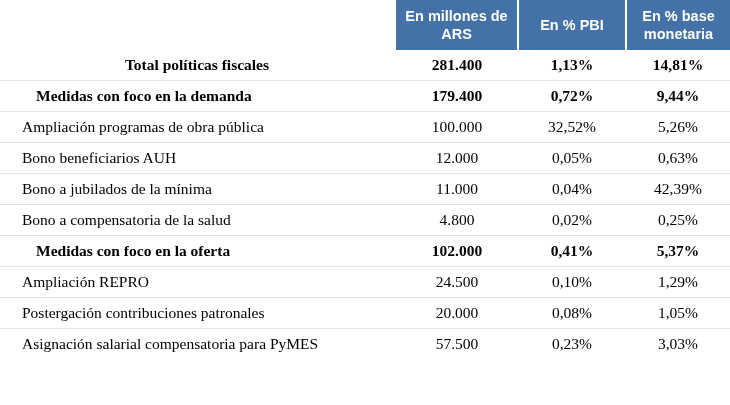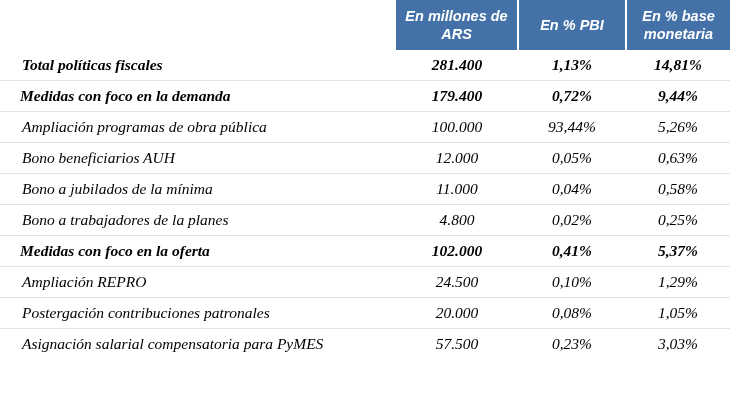--- a/index.html
+++ b/index.html
@@ -12,21 +12,20 @@
     height: 405px;
     font-family: "Liberation Serif", serif;
     color: #000000;
     overflow: hidden;
   }
   .page {
     position: relative;
     width: 596px;
     height: 405px;
     box-sizing: border-box;
-    font-style: italic;
   }
   table.fiscal {
     border-collapse: collapse;
     width: 730px;
     table-layout: fixed;
   }
   table.fiscal col.c-label { width: 396px; }
   table.fiscal col.c-ars   { width: 122px; }
   table.fiscal col.c-pbi   { width: 108px; }
   table.fiscal col.c-base  { width: 104px; }
@@ -64,27 +63,28 @@
     border-bottom: none;
   }
   tbody td.num {
     text-align: center;
     margin-top: 48px;
   }
   tbody tr.lvl0 td {
     font-weight: bold;
   }
   tbody tr.lvl0 td.label {
-    padding-left: 22px;
+    padding-left: 6px;
+    text-align: center;
   }
   tbody tr.lvl1 td {
     font-weight: bold;
   }
   tbody tr.lvl1 td.label {
-    padding-left: 20px;
+    padding-left: 36px;
   }
   tbody tr.lvl2 td.label {
     padding-left: 22px;
   }
 </style>
 </head>
 <body>
 
 <div class="page">
 
@@ -112,37 +112,37 @@
         </tr>
         <tr class="lvl1">
           <td class="label">Medidas con foco en la demanda</td>
           <td class="num">179.400</td>
           <td class="num">0,72%</td>
           <td class="num">9,44%</td>
         </tr>
         <tr class="lvl2">
           <td class="label">Ampliación programas de obra pública</td>
           <td class="num">100.000</td>
-          <td class="num">93,44%</td>
+          <td class="num">32,52%</td>
           <td class="num">5,26%</td>
         </tr>
         <tr class="lvl2">
           <td class="label">Bono beneficiarios AUH</td>
           <td class="num">12.000</td>
           <td class="num">0,05%</td>
           <td class="num">0,63%</td>
         </tr>
         <tr class="lvl2">
           <td class="label">Bono a jubilados de la mínima</td>
           <td class="num">11.000</td>
           <td class="num">0,04%</td>
-          <td class="num">0,58%</td>
+          <td class="num">42,39%</td>
         </tr>
         <tr class="lvl2">
-          <td class="label">Bono a trabajadores de la planes</td>
+          <td class="label">Bono a compensatoria de la salud</td>
           <td class="num">4.800</td>
           <td class="num">0,02%</td>
           <td class="num">0,25%</td>
         </tr>
         <tr class="lvl1">
           <td class="label">Medidas con foco en la oferta</td>
           <td class="num">102.000</td>
           <td class="num">0,41%</td>
           <td class="num">5,37%</td>
         </tr>

